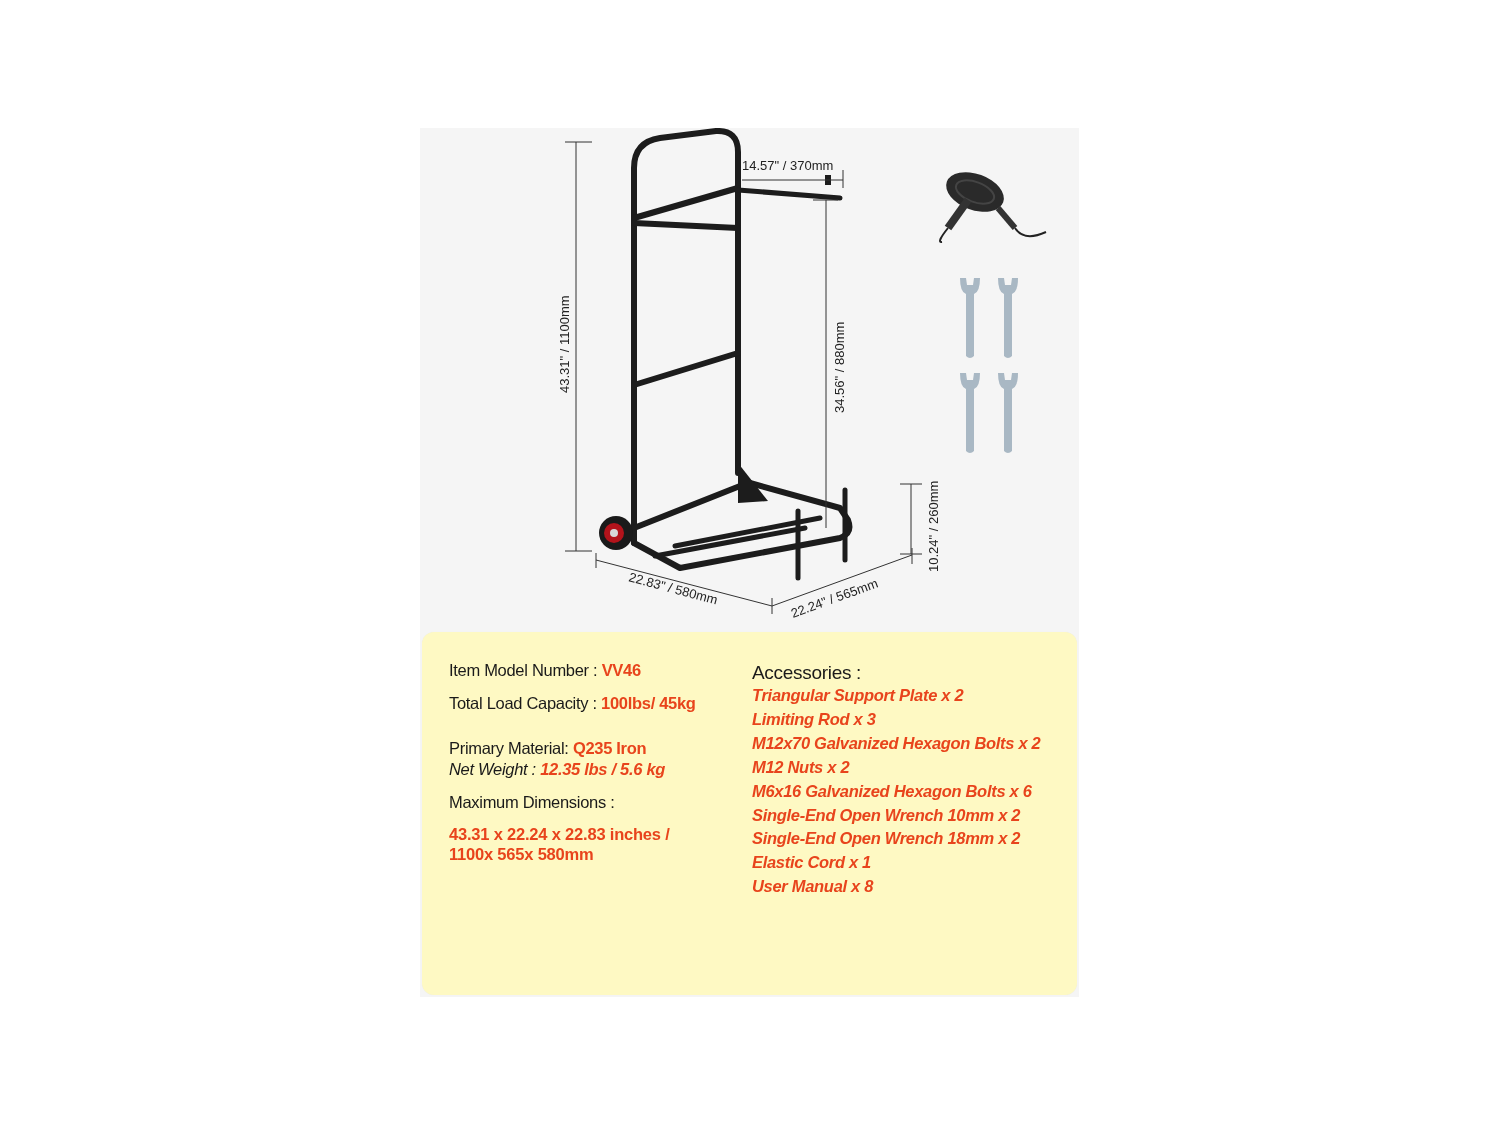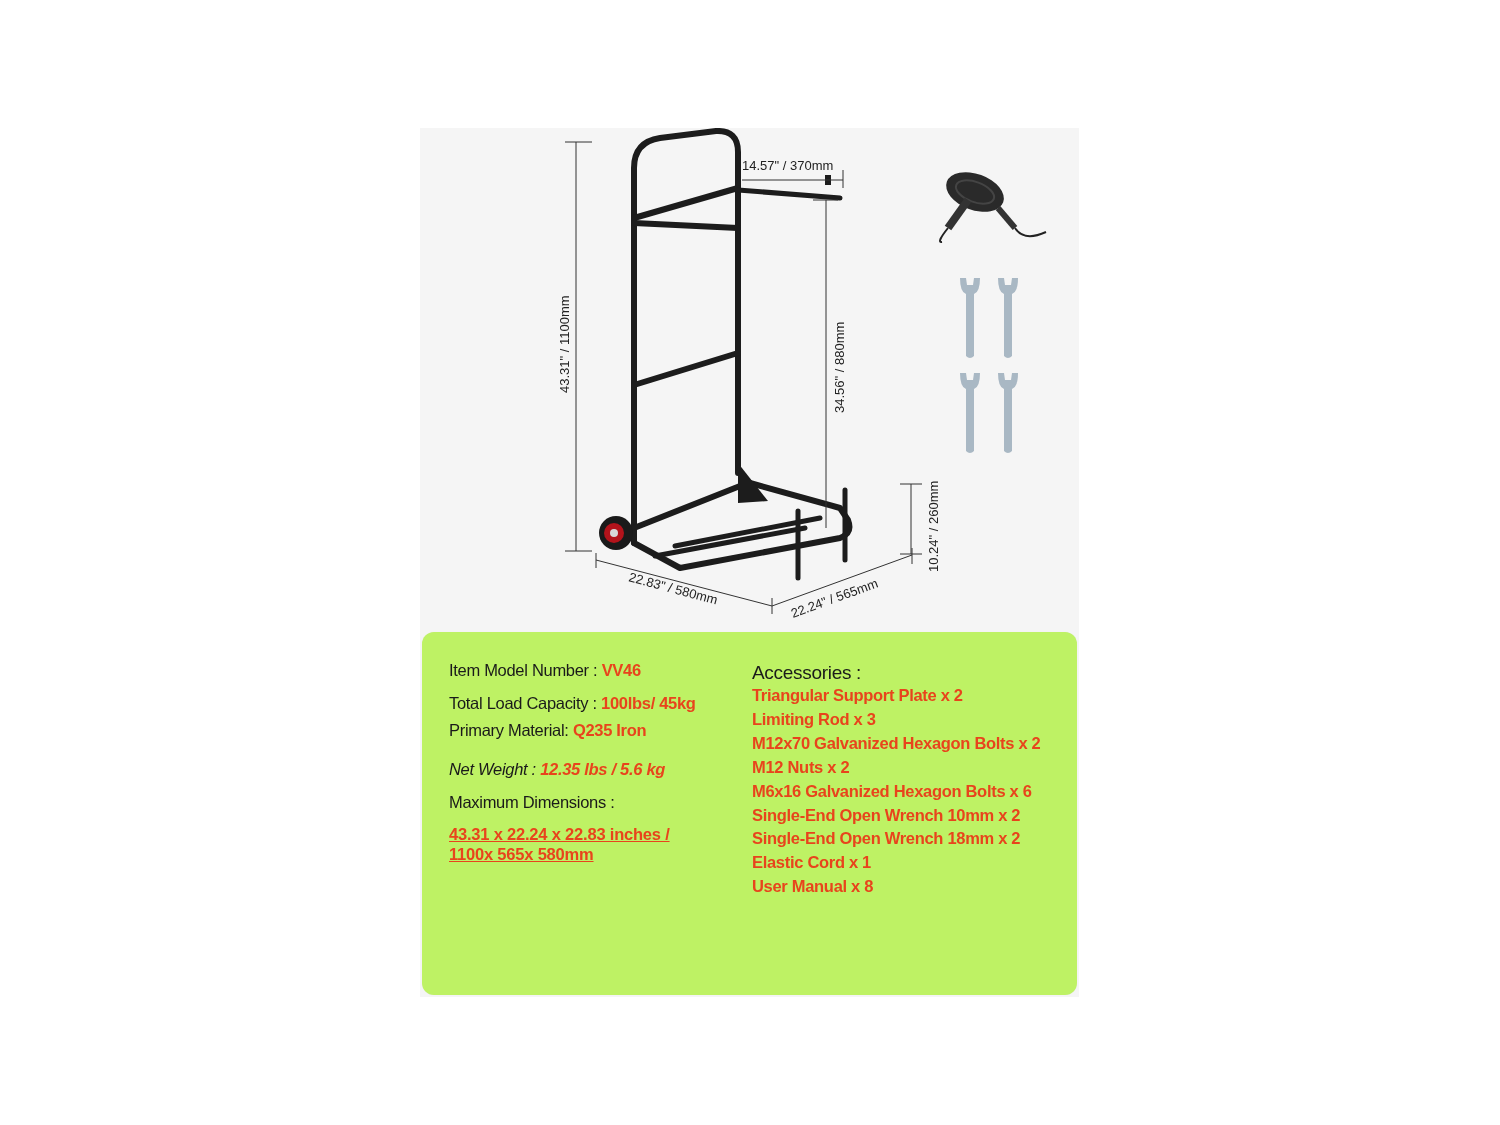--- a/index.html
+++ b/index.html
@@ -1,27 +1,27 @@
 <!DOCTYPE html>
 <html><head>
 <meta charset="utf-8">
 <style>
   html, body { margin:0; padding:0; background:#ffffff; }
   body { width:1500px; height:1125px; position:relative; overflow:hidden;
          font-family:"Liberation Sans", "DejaVu Sans", sans-serif; }
   .panel { position:absolute; left:420px; top:128px; width:659px; height:869px; background:#f5f5f5; }
   .diagram { position:absolute; left:0; top:0; width:659px; height:500px; }
-  .card { position:absolute; left:2px; top:504px; width:655px; height:363px; background:#bef264;
+  .card { position:absolute; left:2px; top:504px; width:655px; height:363px; background:#fef9c3;
           border-radius:12px; box-shadow:0 0 1px rgba(0,0,0,0.06); }
   .spec { position:absolute; left:27px; font-size:16.5px; color:#1a1a1a; letter-spacing:-0.3px; white-space:nowrap; }
   .spec .val { color:#e8441c; font-weight:bold; }
-  .dims { position:absolute; left:27px; top:192px; color:#e8441c; font-weight:bold; font-size:16.5px; line-height:20px; letter-spacing:-0.2px;text-decoration:underline; }
+  .dims { position:absolute; left:27px; top:192px; color:#e8441c; font-weight:bold; font-size:16.5px; line-height:20px; letter-spacing:-0.2px; }
   .acc-title { position:absolute; left:330px; top:30px; font-size:19px; color:#1a1a1a; letter-spacing:-0.3px; }
   .acc-list { position:absolute; left:330px; top:52px; margin:0; padding:0; list-style:none; }
-  .acc-list li { color:#e8441c; font-weight:bold; font-size:16.5px; line-height:23.9px; letter-spacing:-0.3px; white-space:nowrap; }
+  .acc-list li { color:#e8441c; font-weight:bold; font-size:16.5px; line-height:23.9px; letter-spacing:-0.3px; white-space:nowrap;font-style:italic; }
   .dimlabel { font-family:"Liberation Sans", sans-serif; font-size:13px; fill:#222; }
 </style>
 </head>
 <body>
 
 <div class="panel">
 
   <svg class="diagram" viewBox="0 0 659 500" width="659" height="500">
 
     <g stroke="#333" stroke-width="1">
@@ -112,21 +112,21 @@
 
   <div class="card">
     <div class="spec" style="top:29px;">
       <span>Item Model Number :</span>
       <span class="val">VV46</span>
     </div>
     <div class="spec" style="top:62px;">
       <span>Total Load Capacity :</span>
       <span class="val">100lbs/ 45kg</span>
     </div>
-    <div class="spec" style="top:89px;text-align:right;">
+    <div class="spec" style="top:107px;text-align:right;">
       <span>Primary Material:</span>
       <span class="val">Q235 Iron</span>
     </div>
     <div class="spec" style="top:128px;font-style:italic;">
       <span>Net Weight :</span>
       <span class="val">12.35 lbs / 5.6 kg</span>
     </div>
     <div class="spec" style="top:161px;">
       <span>Maximum Dimensions :</span>
     </div>

